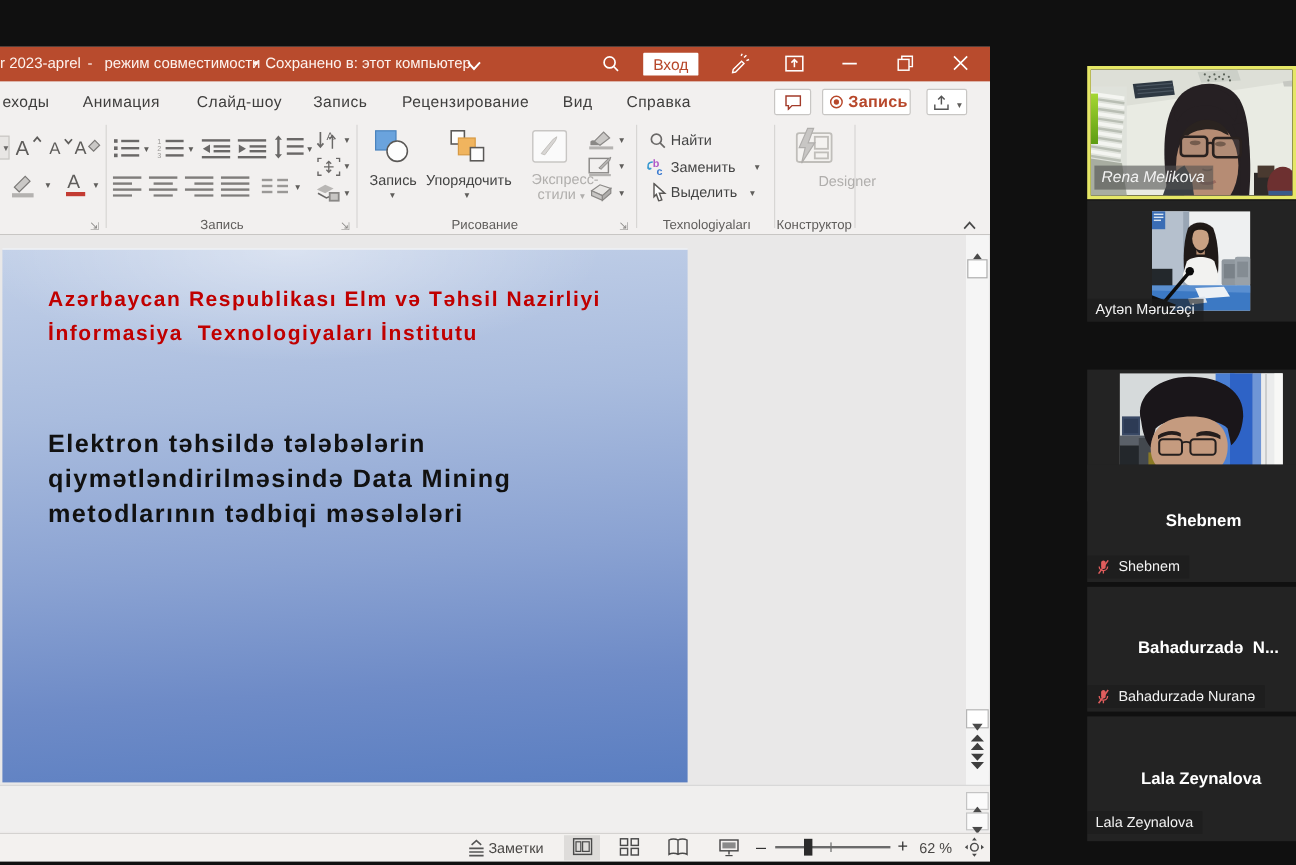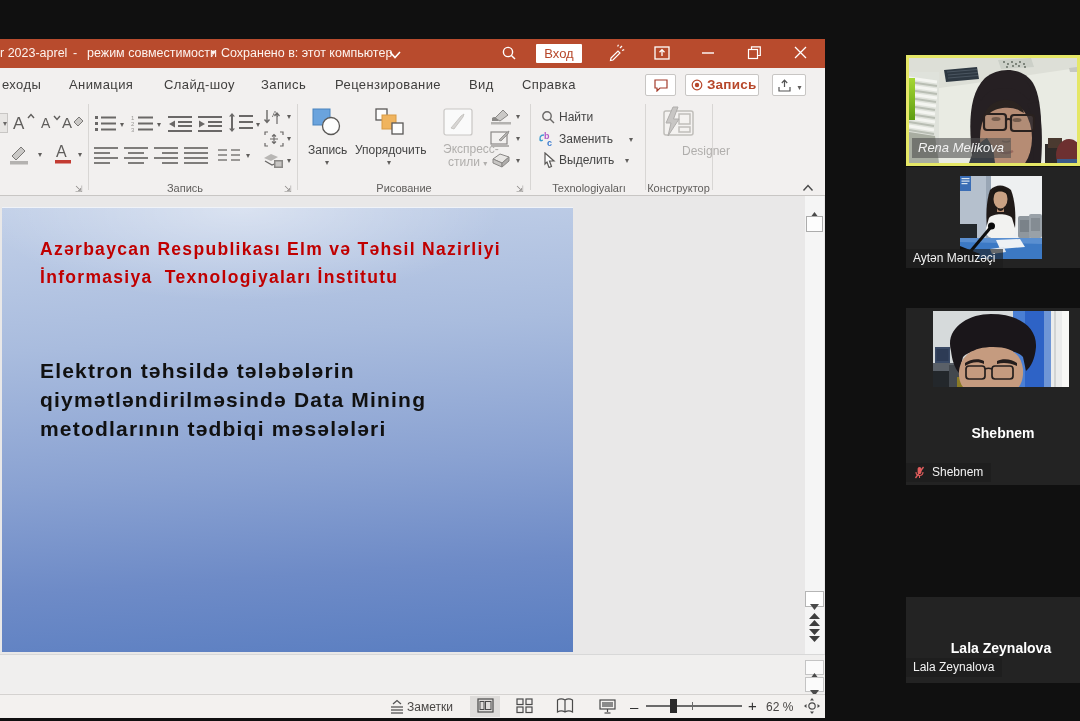--- a/index.html
+++ b/index.html
@@ -566,17 +566,29 @@
   <div class="vname" style="bottom:3px">
     <svg class="micr" width="13" height="13" viewBox="0 0 13 13">
           <path d="M6.5 1 C5.4 1 4.6 1.8 4.6 2.9 V6.2 C4.6 7.3 5.4 8.1 6.5 8.1 C7.6 8.1 8.4 7.3 8.4 6.2 V2.9 C8.4 1.8 7.6 1 6.5 1 Z" fill="#e05d5d"></path>
           <path d="M3 6 C3 8 4.5 9.5 6.5 9.5 C8.5 9.5 10 8 10 6" fill="none" stroke="#e05d5d" stroke-width="1.1"></path>
           <line x1="6.5" y1="9.5" x2="6.5" y2="12" stroke="#e05d5d" stroke-width="1.1"></line>
           <line x1="10.5" y1="1" x2="2.5" y2="12" stroke="#e05d5d" stroke-width="1.3"></line>
         </svg>
     Shebnem
   </div>
 </div>
-<div id="tile6" class="tile" style="top:597px;height:86px;">
+<div id="tile5" class="tile" style="top:489px;height:104px;">
+  <div class="cname" style="top:42px;left:14px;">Bahadurzadə&nbsp; N...</div>
+  <div class="vname" style="bottom:3px">
+    <svg class="micr" width="13" height="13" viewBox="0 0 13 13">
+          <path d="M6.5 1 C5.4 1 4.6 1.8 4.6 2.9 V6.2 C4.6 7.3 5.4 8.1 6.5 8.1 C7.6 8.1 8.4 7.3 8.4 6.2 V2.9 C8.4 1.8 7.6 1 6.5 1 Z" fill="#e05d5d"></path>
+          <path d="M3 6 C3 8 4.5 9.5 6.5 9.5 C8.5 9.5 10 8 10 6" fill="none" stroke="#e05d5d" stroke-width="1.1"></path>
+          <line x1="6.5" y1="9.5" x2="6.5" y2="12" stroke="#e05d5d" stroke-width="1.1"></line>
+          <line x1="10.5" y1="1" x2="2.5" y2="12" stroke="#e05d5d" stroke-width="1.3"></line>
+        </svg>
+    Bahadurzadə Nuranə
+  </div>
+</div>
+<div id="tile6" class="tile" style="top:597px;height:104px;">
   <div class="cname" style="top:43px;left:8px;">Lala Zeynalova</div>
   <div class="vname" style="bottom:6px">Lala Zeynalova</div>
 </div>
 </div>
 
 </body></html>

